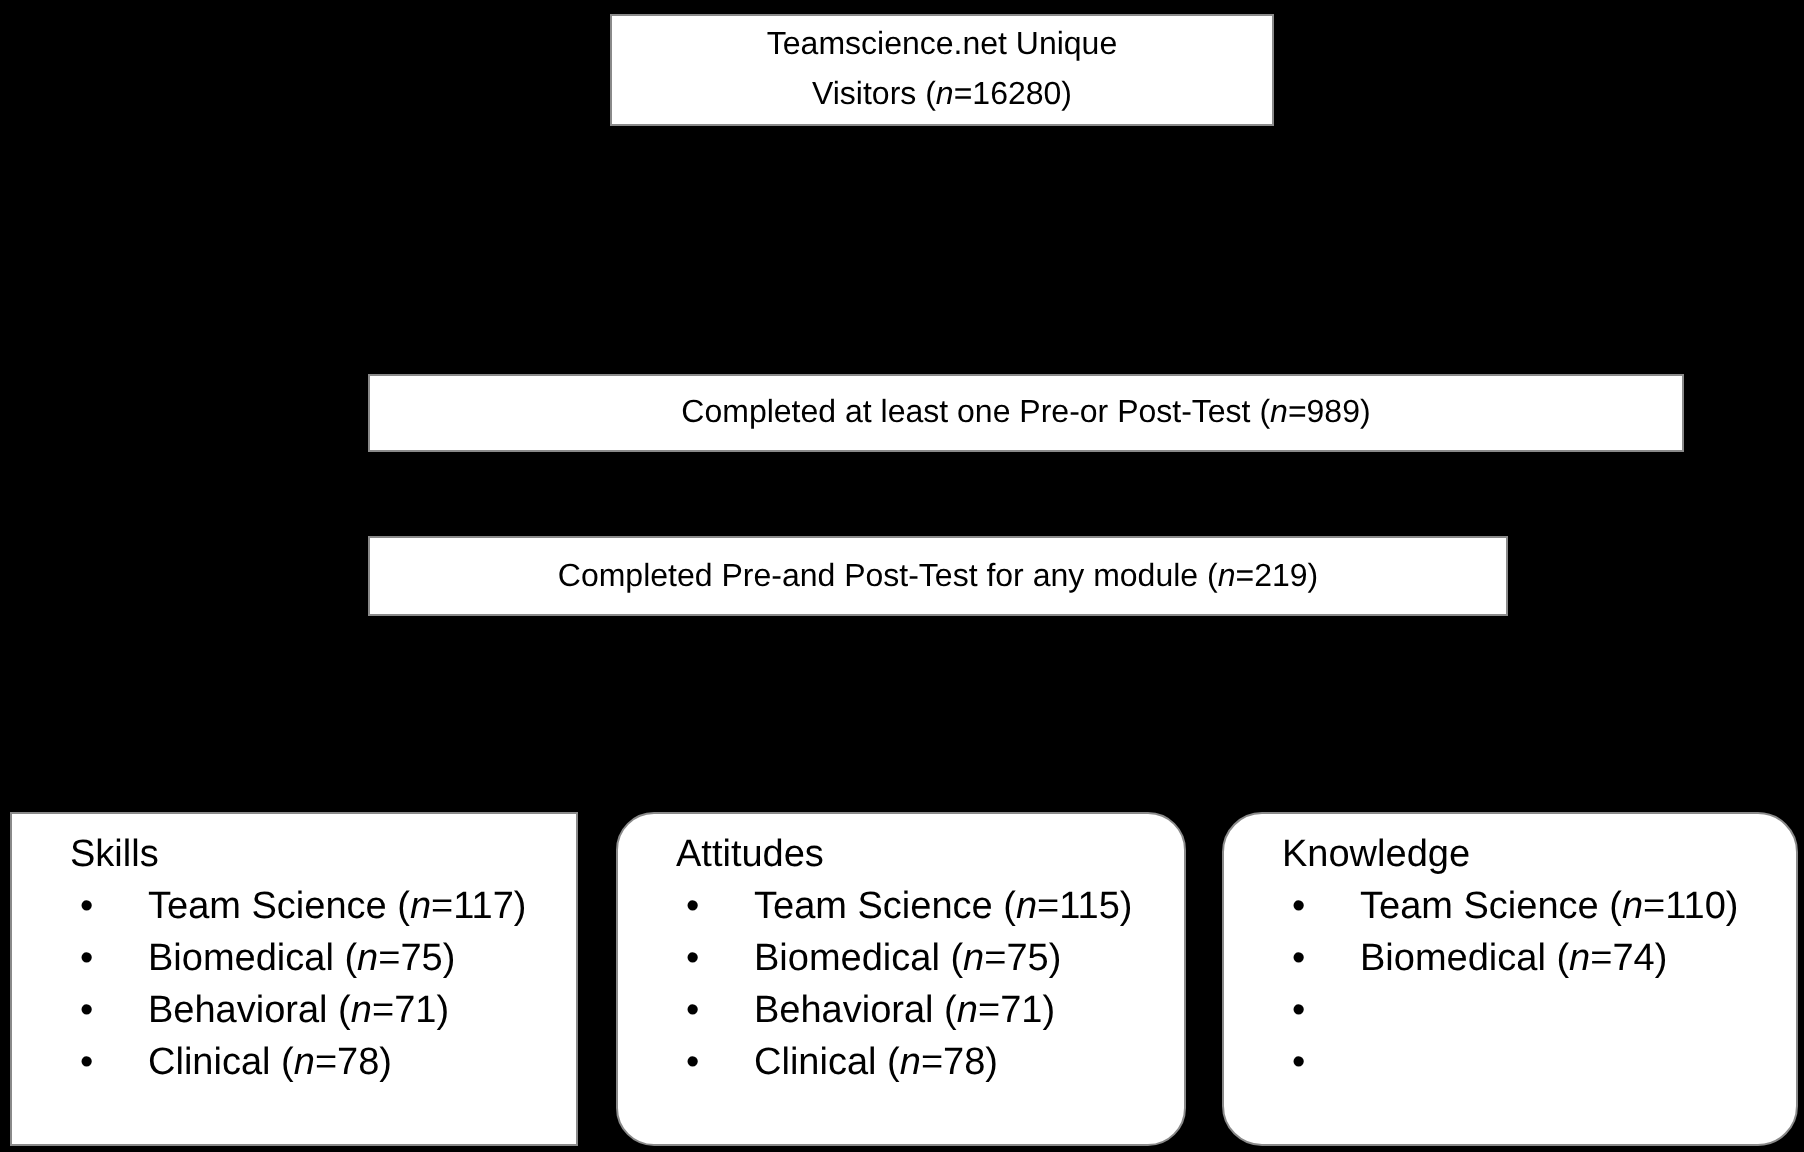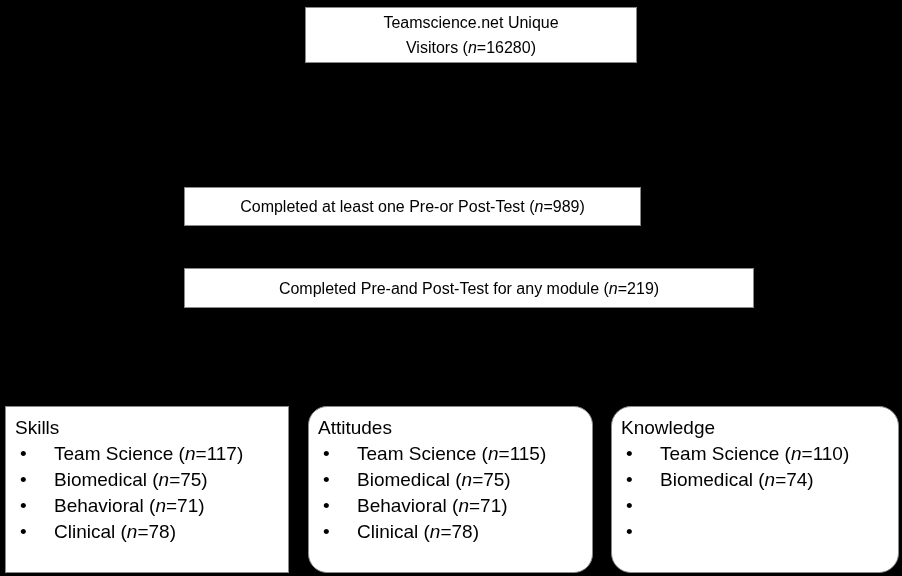--- a/index.html
+++ b/index.html
@@ -25,31 +25,32 @@
     align-items: center;
     justify-content: center;
     text-align: center;
     font-size: 16px;
     line-height: 25px;
     color: var(--text, #000);
     margin-left: 21px;
   }
   .fbox-1 { left: 284px; top: 7px;   width: 332px; height: 56px; }
   .fbox-2 { left: 288px; top: 105px; width: 321px; height: 38px; }
-  .fbox-3 { left: 163px; top: 187px; width: 457px; height: 39px; }
+  .fbox-3 { left: 163px; top: 187px; width: 658px; height: 39px; }
   .fbox-4 { left: 163px; top: 268px; width: 570px; height: 40px; text-align: center; }
   .cbox {
     position: absolute;
     top: 406px;
     height: 167px;
     background: var(--box-fill, #fff);
     border: 1px solid var(--box-border, #8a8a8a);
     box-sizing: border-box;
     font-size: 19px;
     color: var(--text, #000);
+    padding-left: 20px;
   }
   .cbox-0 { left: 5px;   width: 284px; }
   .cbox-1 { left: 308px; width: 285px; border-radius: 19px; }
   .cbox-2 { left: 611px; width: 288px; border-radius: 20px; }
   .ctitle {
     margin: 9px 0 0 9px;
     line-height: 23px;
   }
   .clist {
     list-style: none;

